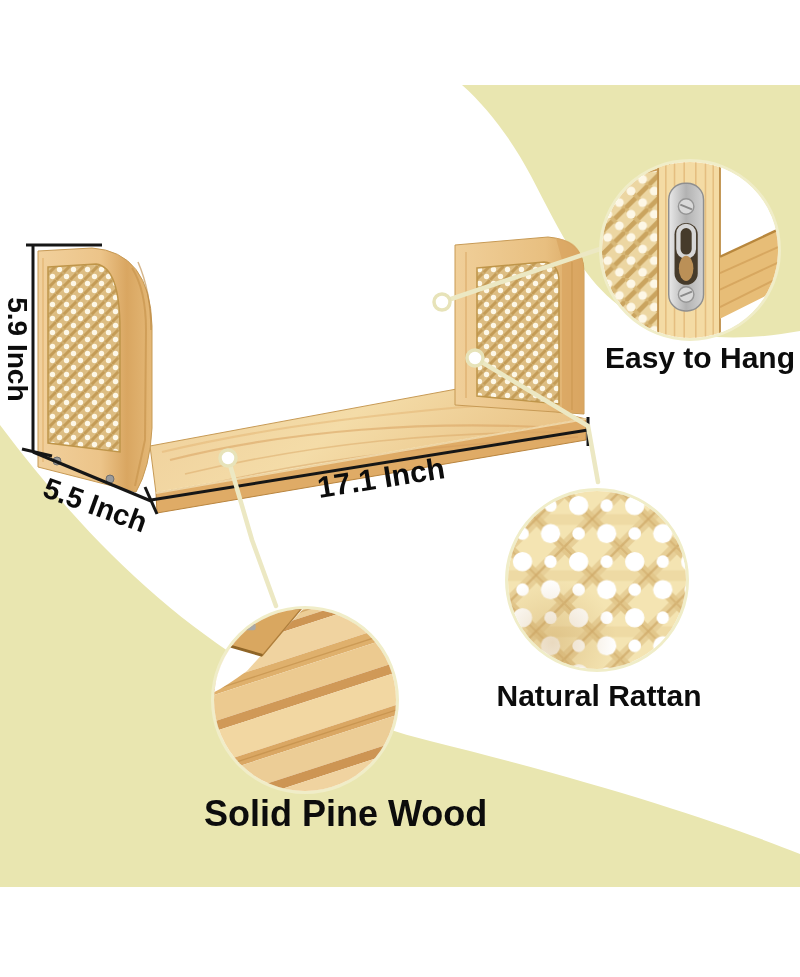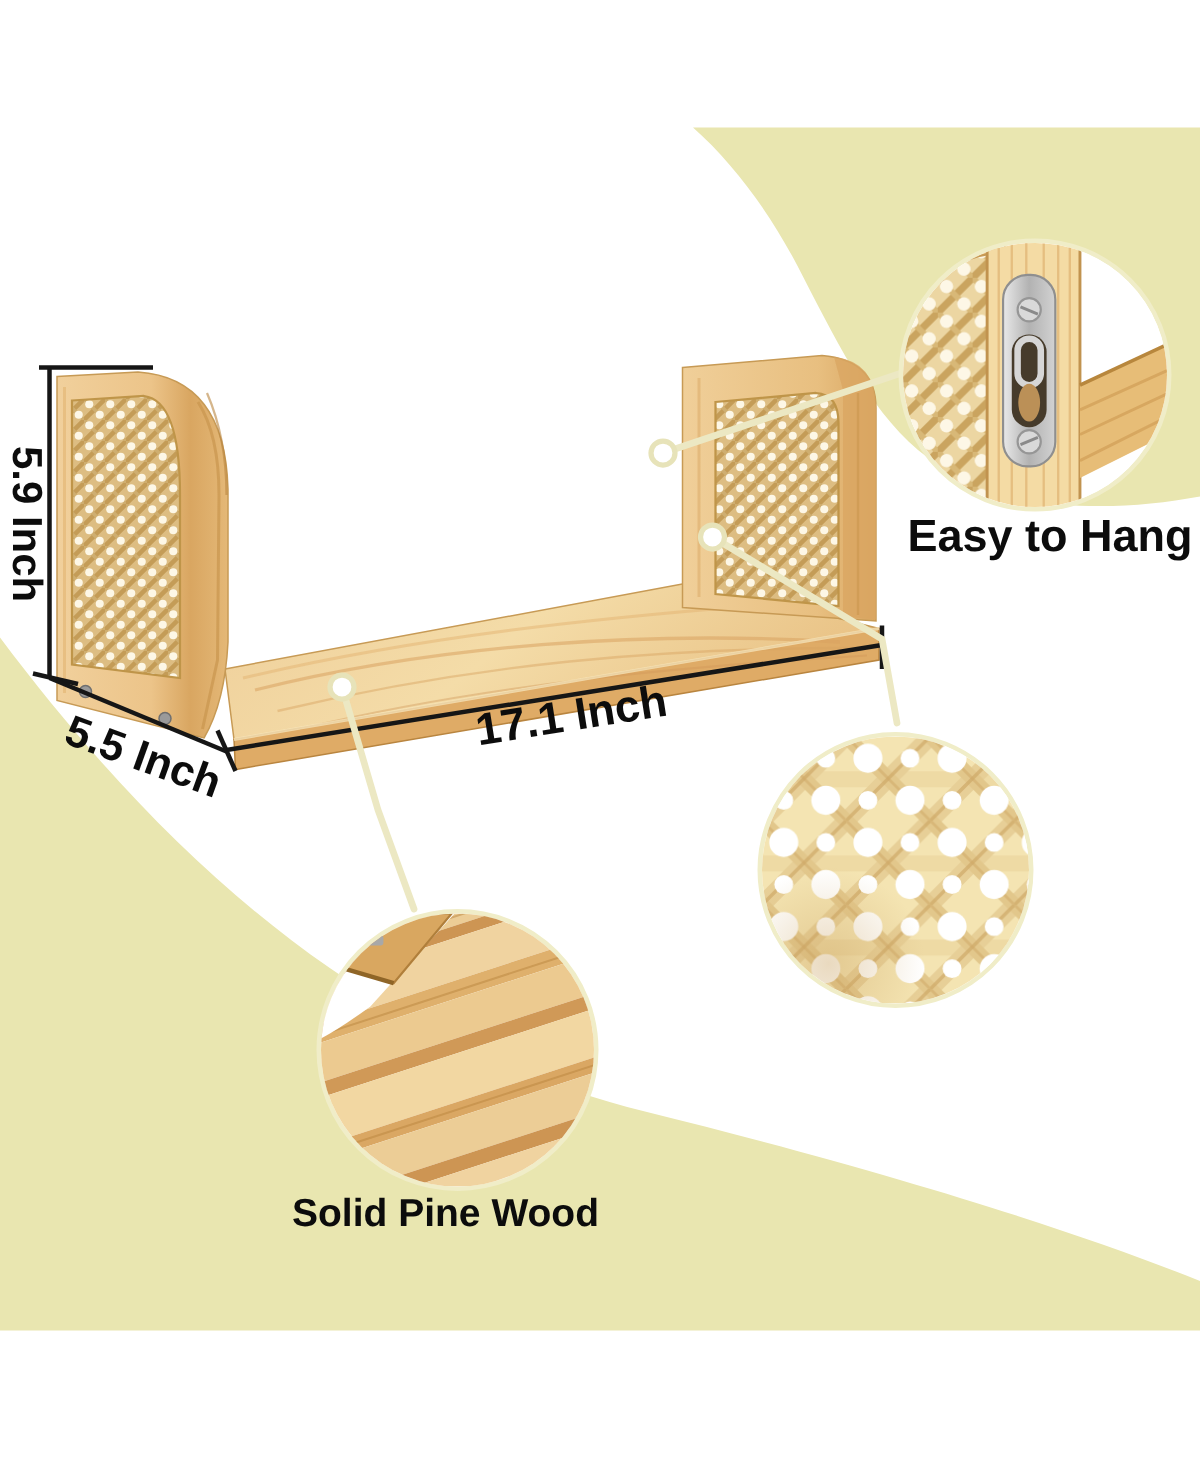--- a/index.html
+++ b/index.html
@@ -10,21 +10,21 @@
   .layer{position:absolute;left:0;top:0;}
   .lbl{
     position:absolute;font-weight:700;color:#0c0c0c;white-space:nowrap;
     text-align:center;line-height:1.1;
   }
   .lbl-height{left:-43px;top:334px;width:120px;font-size:28px;transform:rotate(90deg);}
   .lbl-depth{left:25px;top:490px;width:140px;font-size:29px;transform:rotate(20deg);}
   .lbl-width{left:298px;top:461px;width:166px;font-size:30px;transform:rotate(-9deg);}
   .lbl-easy{left:588px;top:341px;width:224px;font-size:30px;}
   .lbl-rattan{left:487px;top:679px;width:224px;font-size:30px;}
-  .lbl-pine{left:180px;top:794px;width:234px;font-size:26px;}
+  .lbl-pine{left:204px;top:794px;width:234px;font-size:36px;}
   .callout-circle{
     position:absolute;border-radius:50%;overflow:hidden;box-sizing:border-box;
     border:3px solid #f0edc8;background:#fff;
   }
   .cc-easy{left:599px;top:159px;width:182px;height:182px;}
   .cc-rattan{left:505px;top:488px;width:184px;height:184px;}
   .cc-pine{left:211px;top:606px;width:188px;height:188px;}
   .callout-circle svg{display:block;width:100%;height:100%;}
 </style>
 </head>
@@ -212,15 +212,16 @@
         <path d="M16,38 L50,48" stroke="#8f6527" stroke-width="3"></path>
         <rect x="30" y="15" width="13" height="7" rx="2" fill="#a8a8a8"></rect>
       </g>
     </svg>
   </div>
 
   <div class="lbl lbl-height">5.9 Inch</div>
   <div class="lbl lbl-depth">5.5 Inch</div>
   <div class="lbl lbl-width">17.1 Inch</div>
   <div class="lbl lbl-easy">Easy to Hang</div>
+  <div class="lbl lbl-rattan">Natural Rattan</div>
   <div class="lbl lbl-pine">Solid Pine Wood</div>
 
 </div>
 
 </body></html>

